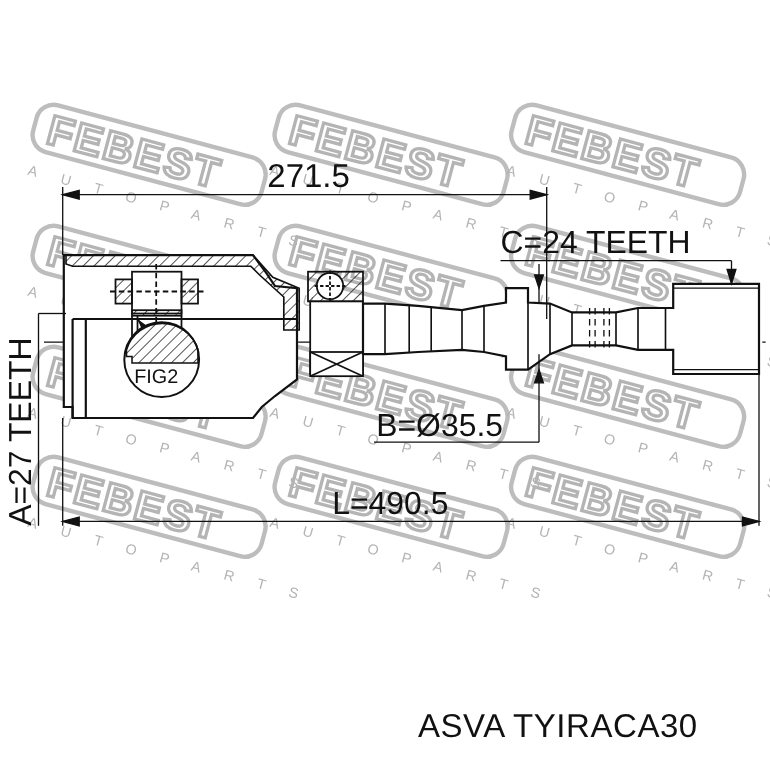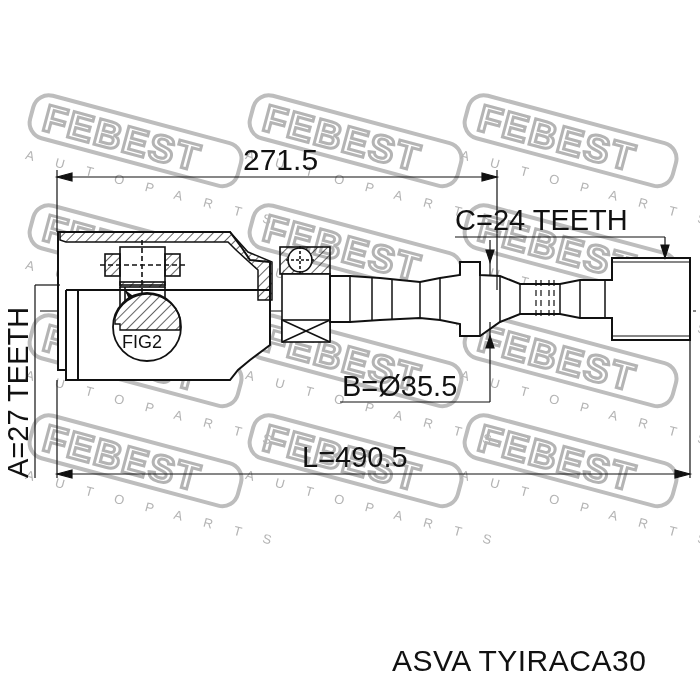--- a/index.html
+++ b/index.html
@@ -1,19 +1,19 @@
 <!DOCTYPE html>
 <html><head>
 <meta charset="utf-8">
 <style>
   html, body { margin: 0; padding: 0; background: #ffffff; }
   body { width: 700px; height: 700px; position: relative; overflow: hidden; font-family: "Liberation Sans", sans-serif; }
   #stage { position: absolute; left: 0; top: 0; width: 700px; height: 700px; }
   .dim-label { font-family: "Liberation Sans", sans-serif; fill: #111; }
-  #caption { position: absolute; left: 392px; top: 644px; font-size: 30px; color: #111; letter-spacing: 0.5px; font-family: "Liberation Sans", sans-serif; }
+  #caption { position: absolute; left: 380px; top: 644px; font-size: 30px; color: #111; letter-spacing: 0.5px; font-family: "Liberation Sans", sans-serif; }
 </style>
 </head>
 <body>
 
 <svg id="stage" viewBox="0 0 700 700" xmlns="http://www.w3.org/2000/svg">
   <defs>
     <pattern id="hatch" patternUnits="userSpaceOnUse" width="7" height="7" patternTransform="rotate(45)">
       <line x1="0" y1="0" x2="0" y2="7" stroke="#111" stroke-width="1.3"></line>
     </pattern>
     <g id="wmark">

